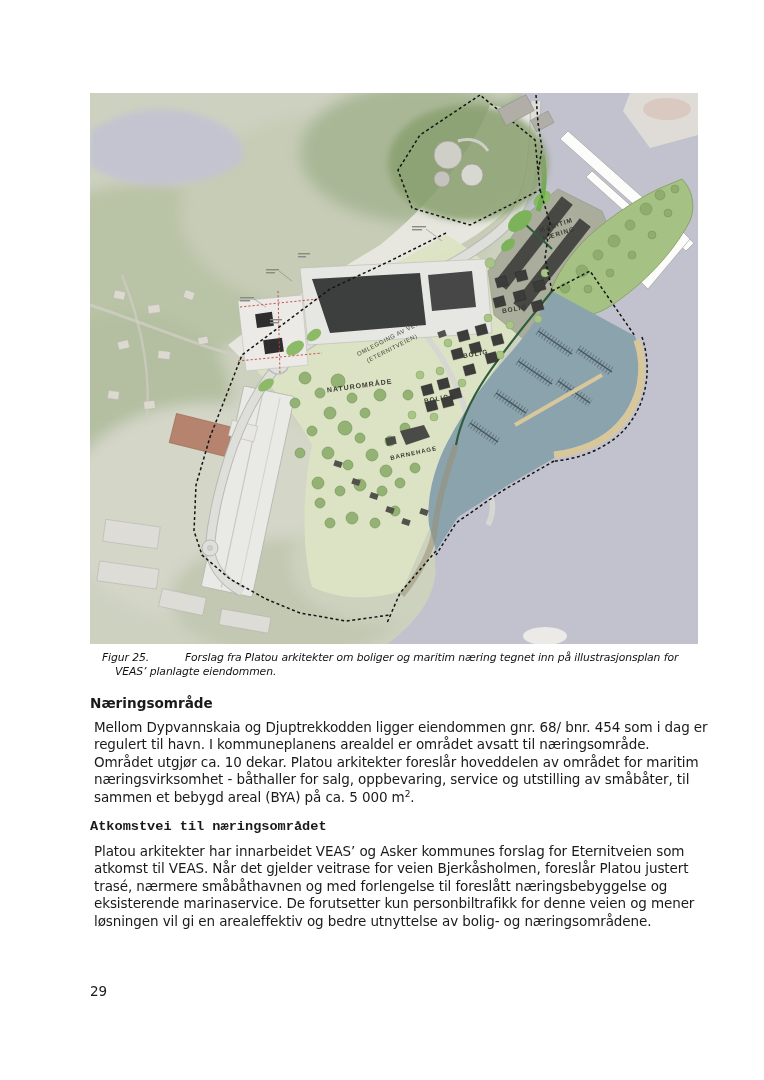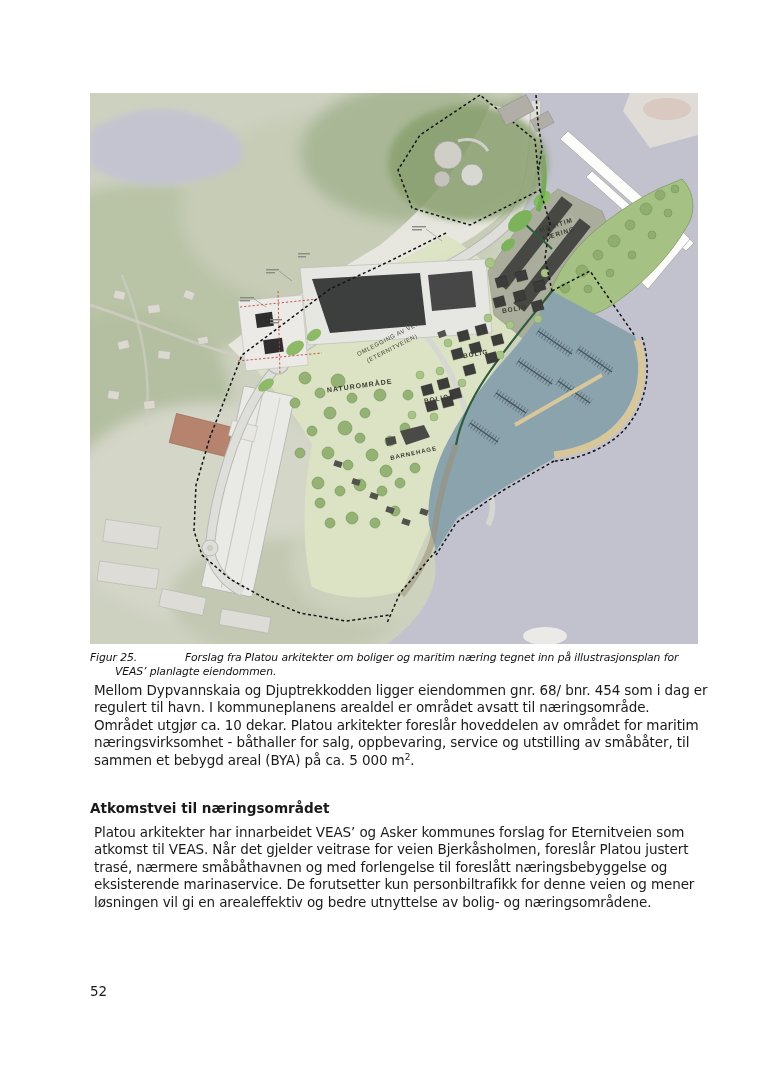--- a/index.html
+++ b/index.html
@@ -8,27 +8,27 @@
     font-family:"DejaVu Sans","Liberation Sans",sans-serif;color:#1a1a1a;
     overflow:hidden;
   }
   .content{position:absolute;left:90px;top:93px;width:616px;}
   .figure-box{width:608px;height:551px;overflow:hidden;}
   .figure-box svg{display:block;}
   .caption{
     position:relative;margin-top:7px;font-style:italic;
     font-size:10.8px;line-height:13.5px;letter-spacing:-0.1px;color:#111;
   }
-  .cap-label{position:absolute;left:0;top:0;}
+  .cap-label{position:absolute;left:12px;top:0;}
   .cap-body{display:block;margin-left:25px;width:585px;text-indent:70px;}
   .h-section{
     font-size:13.6px;font-weight:bold;line-height:16px;margin:0 0 8px 0;
   }
   .h1-top{margin-top:17px;}
-  .h2-top{margin-top:31px;}
+  .h2-top{margin-top:13px;font-family:Liberation Mono, monospace;}
   .para{
     font-size:13.5px;line-height:17.4px;letter-spacing:-0.1px;
     margin:4px;width:616px;
   }
   .para sup{font-size:9px;line-height:0;}
   .page-number{
     position:absolute;left:90px;top:983px;font-size:13.5px;
   }
   svg text{font-family:"Liberation Sans","DejaVu Sans",sans-serif;}
   .maplabel{fill:#3a3a30;letter-spacing:1px;font-weight:bold;}
@@ -363,20 +363,21 @@
         <text x="303" y="257" font-size="6" fill="#46463c" letter-spacing=".6" text-anchor="middle" transform="rotate(-27 303 257)">(ETERNITVEIEN)</text>
       </g>
     </svg>
   </div>
 
   <div class="caption">
     <span class="cap-label">Figur 25.</span>
     <span class="cap-body">Forslag fra Platou arkitekter om boliger og maritim næring tegnet inn på illustrasjonsplan for VEAS’ planlagte eiendommen.</span>
   </div>
 
+  <div class="h-section h1-top">Næringsområde</div>
   <p class="para"><span>Mellom Dypvannskaia og Djuptrekkodden ligger eiendommen gnr. 68/ bnr. 454 som i dag er regulert til havn. I kommuneplanens arealdel er området avsatt til næringsområde. Området utgjør ca. 10 dekar. Platou arkitekter foreslår hoveddelen av området for maritim næringsvirksomhet - båthaller for salg, oppbevaring, service og utstilling av småbåter, til sammen et bebygd areal (BYA) på ca. 5 000 m</span><sup>2</sup><span>.</span></p>
 
   <div class="h-section h2-top">Atkomstvei til næringsområdet</div>
   <p class="para">Platou arkitekter har innarbeidet VEAS’ og Asker kommunes forslag for Eternitveien som atkomst til VEAS.  Når det gjelder veitrase for veien Bjerkåsholmen, foreslår Platou justert trasé, nærmere småbåthavnen og med forlengelse til foreslått næringsbebyggelse og eksisterende marinaservice. De forutsetter kun personbiltrafikk for denne veien og mener løsningen vil gi en arealeffektiv og bedre utnyttelse av bolig- og næringsområdene.</p>
 
 </div>
 
-<div class="page-number">52</div>
+<div class="page-number">29</div>
 
 </body></html>

